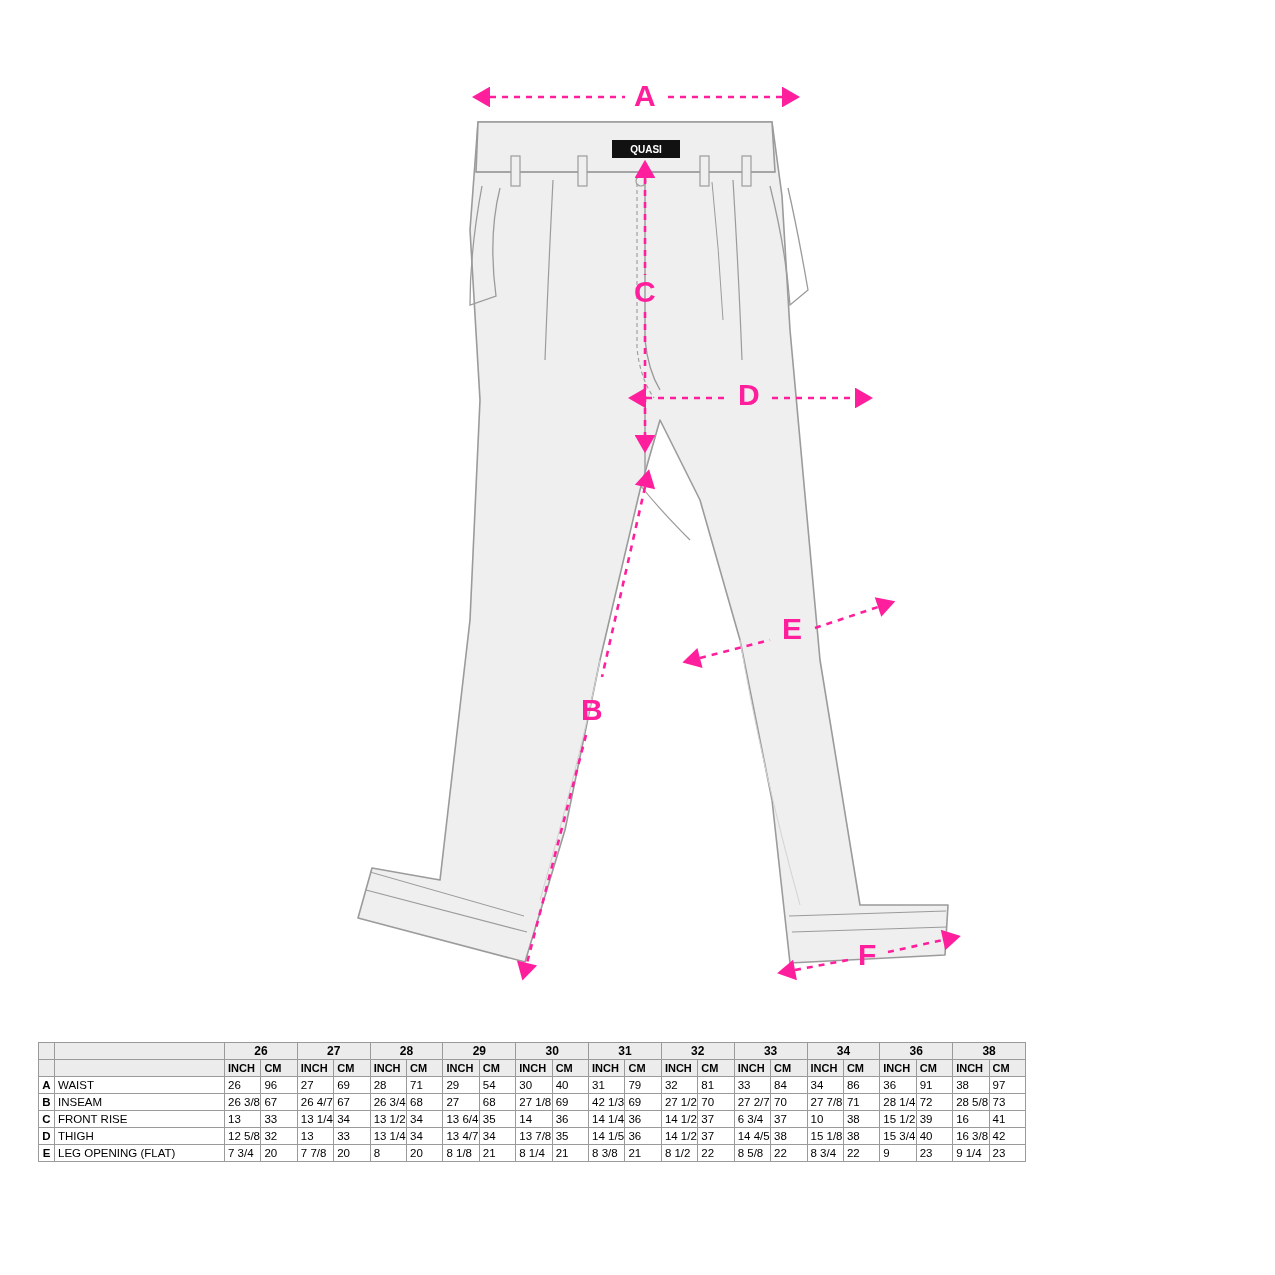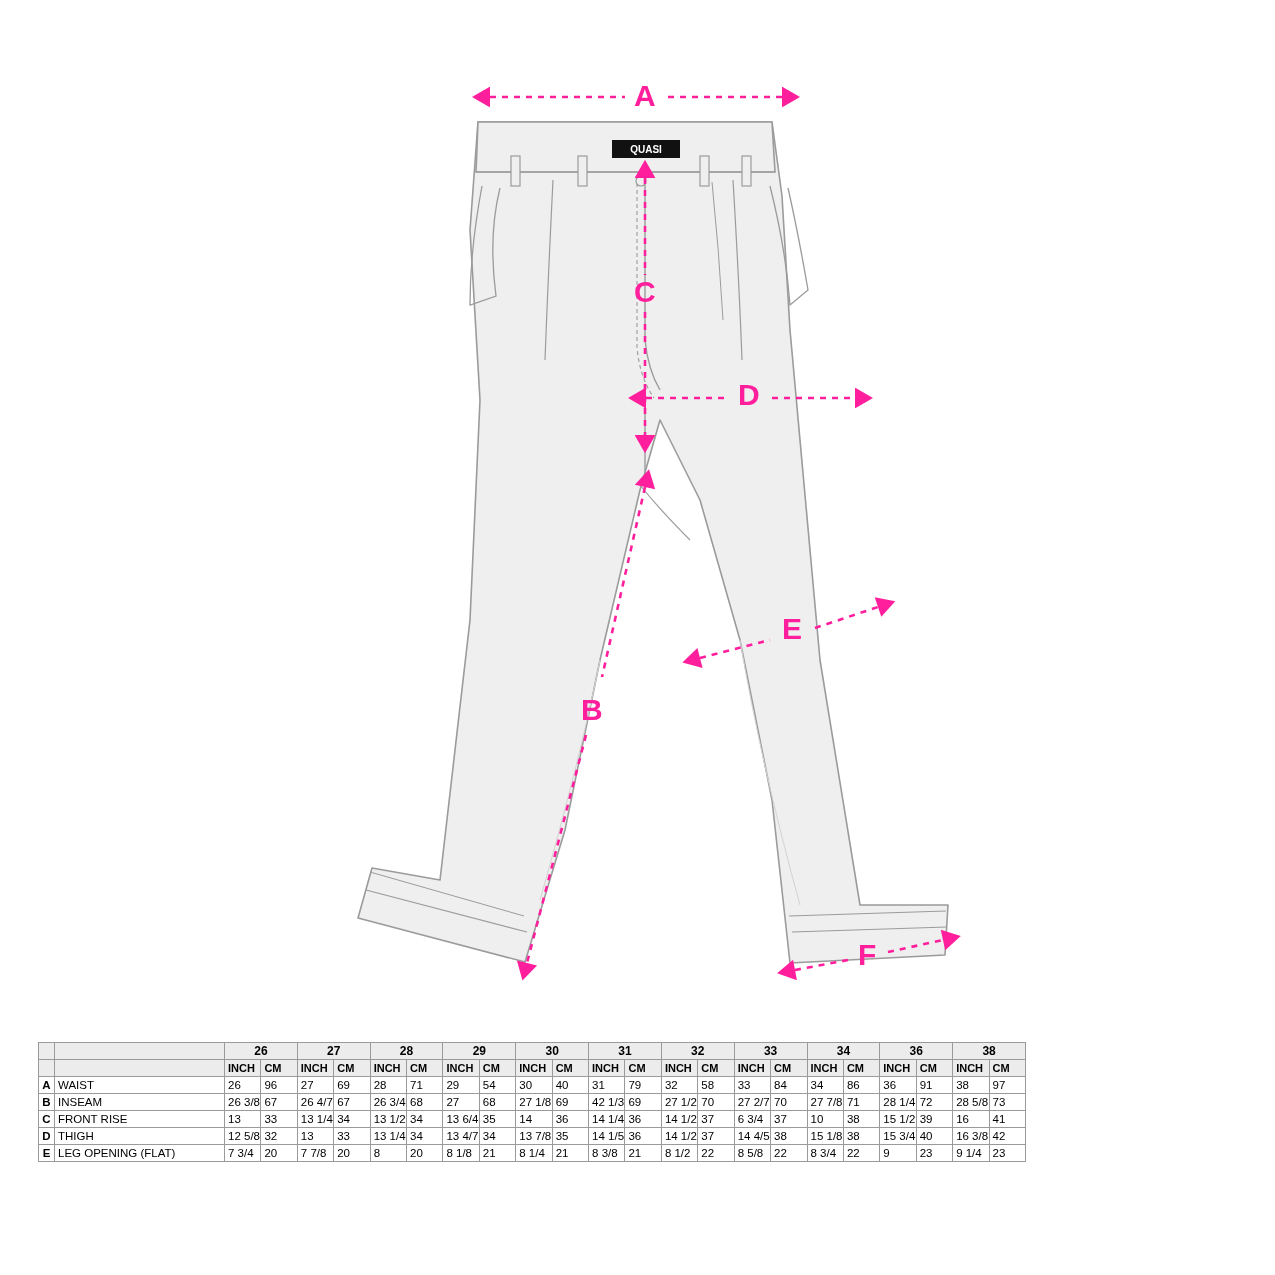--- a/index.html
+++ b/index.html
@@ -223,21 +223,21 @@
           <td class="val-cell cm">69</td>
           <td class="val-cell">28</td>
           <td class="val-cell cm">71</td>
           <td class="val-cell">29</td>
           <td class="val-cell cm">54</td>
           <td class="val-cell">30</td>
           <td class="val-cell cm">40</td>
           <td class="val-cell">31</td>
           <td class="val-cell cm">79</td>
           <td class="val-cell">32</td>
-          <td class="val-cell cm">58</td>
+          <td class="val-cell cm">81</td>
           <td class="val-cell">33</td>
           <td class="val-cell cm">84</td>
           <td class="val-cell">34</td>
           <td class="val-cell cm">86</td>
           <td class="val-cell">36</td>
           <td class="val-cell cm">91</td>
           <td class="val-cell">38</td>
           <td class="val-cell cm">97</td>
         </tr>
         <tr>

